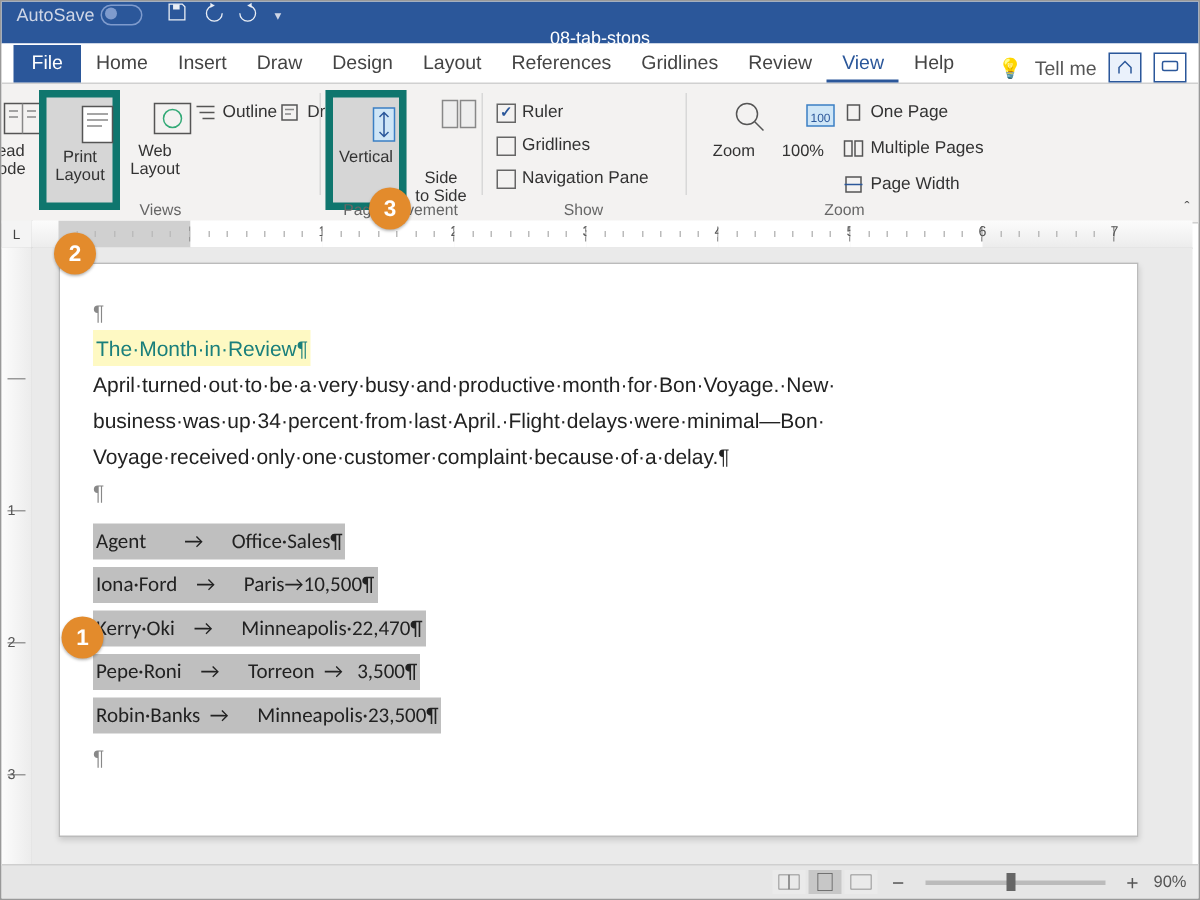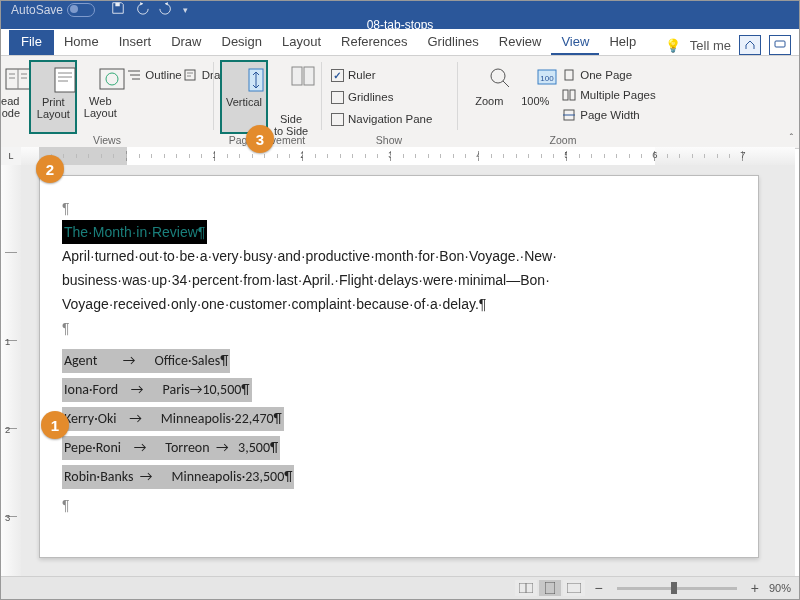--- a/index.html
+++ b/index.html
@@ -37,21 +37,21 @@
   .tabs-right{margin-left:auto;display:flex;align-items:center;gap:8px;padding-right:8px;color:#555;}
   .tabs-right svg{width:12px;height:12px;}
   .share-box{width:20px;height:18px;border:1px solid var(--blue);display:flex;align-items:center;justify-content:center;}
   .share-box.filled{background:#eaf1fb;}
   
   .ribbon{height:92px;background:var(--ribbon);border-bottom:1px solid var(--border);display:flex;position:relative;}
   .group{display:flex;flex-direction:column;align-items:center;padding:4px 6px 0;position:relative;}
   .group+.group:before{content:"";position:absolute;left:0;top:6px;bottom:18px;width:1px;background:#d8d8d8;}
   .group-label{font-size:10.5px;color:#666;position:absolute;bottom:2px;left:0;right:0;text-align:center;}
   .big-btn{display:flex;flex-direction:column;align-items:center;justify-content:flex-start;gap:2px;width:44px;height:66px;font-size:11px;color:#333;text-align:center;line-height:12px;padding-top:4px;border:1px solid transparent;}
-  .big-btn.sel{background:#d6d6d6;border:2px solid #0f766e;}
+  .big-btn.sel{background:#d6d6d6;border:5px solid #0f766e;}
   .big-btn .ic{width:28px;height:28px;display:flex;align-items:center;justify-content:center;margin-left:24px;}
   .small-opt{display:flex;align-items:center;gap:4px;font-size:11.5px;color:#333;height:18px;}
   .check{width:11px;height:11px;border:1px solid #666;display:inline-flex;align-items:center;justify-content:center;font-size:10px;color:#2b579a;}
   .small-opt.on .check:after{content:"✓";font-weight:bold;}
   .zoom-100 .perc{font-size:11px;}
   .smallpg{display:flex;align-items:center;gap:4px;font-size:11.5px;color:#333;height:18px;}
   .smallpg svg{width:14px;height:12px;}
   .collapse{position:absolute;right:6px;bottom:4px;color:#555;font-size:10px;}
   
   .ruler-corner{position:absolute;left:0;top:146px;width:20px;height:18px;background:#f4f4f4;border-right:1px solid #ccc;border-bottom:1px solid #ccc;display:flex;align-items:center;justify-content:center;font-size:9px;color:#444;}
@@ -67,21 +67,21 @@
   .rin.active{background:#fff;}
   .ruler-v{position:absolute;left:0;top:164px;bottom:22px;width:20px;background:linear-gradient(90deg,#fcfcfc,#ececec);border-right:1px solid #ccc;}
   .ruler-v .rvin{height:88px;position:relative;}
   .ruler-v .rvin:before{content:"";position:absolute;left:4px;right:4px;bottom:0;height:1px;background:#999;}
   .ruler-v .rvin .num{position:absolute;bottom:0;left:4px;font-size:9.5px;color:#555;transform:translateY(50%);} 
   
   .doc-area{position:absolute;left:20px;right:4px;top:164px;bottom:22px;background:var(--bg-page);overflow:hidden;}
   .page{position:absolute;left:18px;top:10px;width:720px;background:#fff;border:1px solid #bbb;box-shadow:0 2px 4px rgba(0,0,0,.15);padding:20px 22px 40px;box-sizing:border-box;font-size:14px;line-height:24px;color:var(--doc-text);}
   .p{margin:0;white-space:nowrap;}
   .pil{color:#888;}
-  .heading{color:var(--teal);background:#000000;display:inline-block;padding:0 2px;}
+  .heading{color:var(--teal);background:#fef9c3;display:inline-block;padding:0 2px;}
   .sel-block{background:var(--sel);display:inline-block;padding:0 2px;text-align:center;}
   .table-area{margin-top:8px;}
   .table-area .p{margin:4px 0;}
   
   .status{height:22px;background:var(--status);border-top:1px solid #cfcfcf;display:flex;align-items:center;padding:0 8px;gap:6px;color:#555;font-size:11px;}
   .status .spacer{flex:1;}
   .view-icons{display:flex;gap:2px;}
   .view-icon{width:22px;height:16px;display:flex;align-items:center;justify-content:center;background:#eaeaea;}
   .view-icon.active{background:#c7c7c7;}
   .slider{width:120px;height:3px;background:#bbb;position:relative;margin:0 4px;}
@@ -255,21 +255,21 @@
         </div>
         <div class="big-btn zoom-100">
           <div class="ic">
               <svg width="26" height="22">
                 <rect x="4" y="2" width="18" height="14" fill="#cfe6f7" stroke="#3b7fc4"></rect>
                 <text x="13" y="13" font-size="8" text-anchor="middle" fill="#2b579a">100</text>
               </svg>
             </div>
           <span class="perc">100%</span>
         </div>
-        <div style="display:flex;flex-direction:column;gap:2px;padding:6px 4px 0;">
+        <div style="display:flex;flex-direction:column;gap:2px;padding:6px 4px 0;justify-content:space-between;">
           <div class="smallpg">
               <svg>
                 <rect x="3" y="1" width="8" height="10" fill="none" stroke="#555"></rect>
               </svg>
               <span>One Page</span>
             </div>
           <div class="smallpg">
               <svg>
                 <rect x="1" y="1" width="5" height="10" fill="none" stroke="#555"></rect>
                 <rect x="8" y="1" width="5" height="10" fill="none" stroke="#555"></rect>

